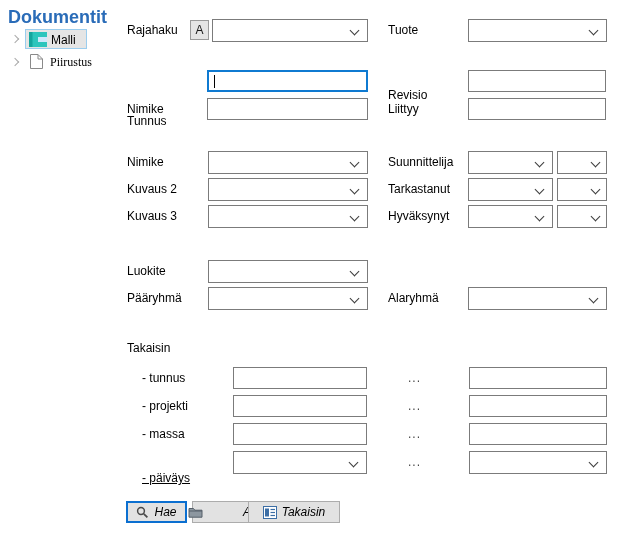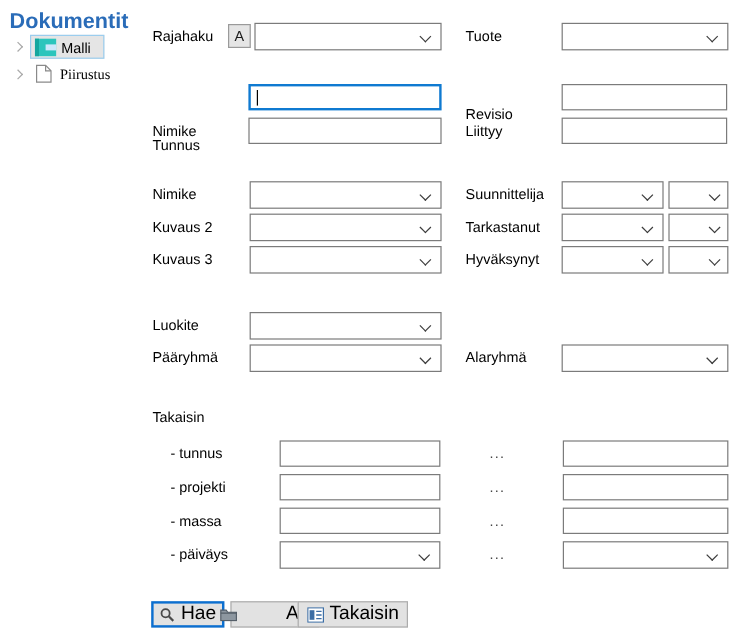--- a/index.html
+++ b/index.html
@@ -59,21 +59,21 @@
     background:#e5e5e5; border:1px solid #9a9a9a;
     text-align:center; line-height:18px; font-size:12px; color:#1a1a1a;
   }
   .dots { color:#444; letter-spacing:1px; }
 
   
   .btn {
     top:501px; height:22px;
     background:#e2e2e2; border:1px solid #acacac;
     display:flex; align-items:center; justify-content:center; gap:5px;
-    font-size:16px; cursor:default;
+    font-size:12px; cursor:default;font-style:italic;
   }
   .btn.focused { border:2px solid #0b6fd0; }
   .btn svg { flex:0 0 auto; }
 </style>
 </head>
 <body>
 
 <div class="abs tree-title">Dokumentit</div>
 
 <span class="expander" style="top:36px;"></span>
@@ -177,21 +177,21 @@
 <div class="abs lbl" style="left:142px; top:395px;">- projekti</div>
 <input class="abs txt" style="left: 233px; top: 395px; width: 134px;">
 <div class="abs lbl dots" style="left:408px; top:395px;">...</div>
 <input class="abs txt" style="left: 469px; top: 395px; width: 138px;">
 
 <div class="abs lbl" style="left:142px; top:423px;">- massa</div>
 <input class="abs txt" style="left: 233px; top: 423px; width: 134px;">
 <div class="abs lbl dots" style="left:408px; top:423px;">...</div>
 <input class="abs txt" style="left: 469px; top: 423px; width: 138px;">
 
-<div class="abs lbl" style="left:142px; top:451px;">- päiväys</div>
+<div class="abs lbl" style="left:142px; top:467px;text-decoration:underline;">- päiväys</div>
 <div class="abs combo" style="left:233px; top:451px; width:134px;">
     <span class="chevron"></span>
   </div>
 <div class="abs lbl dots" style="left:408px; top:451px;">...</div>
 <div class="abs combo" style="left:469px; top:451px; width:138px;">
     <span class="chevron"></span>
   </div>
 
 <div class="abs btn focused" style="left:126px; width:61px;">
   <svg width="13" height="13" viewBox="0 0 13 13">

